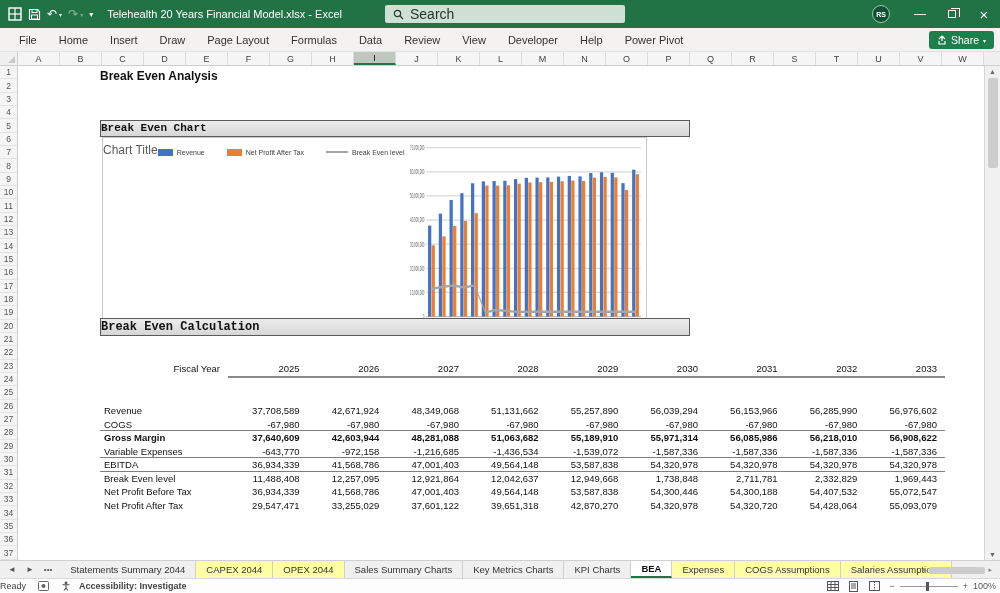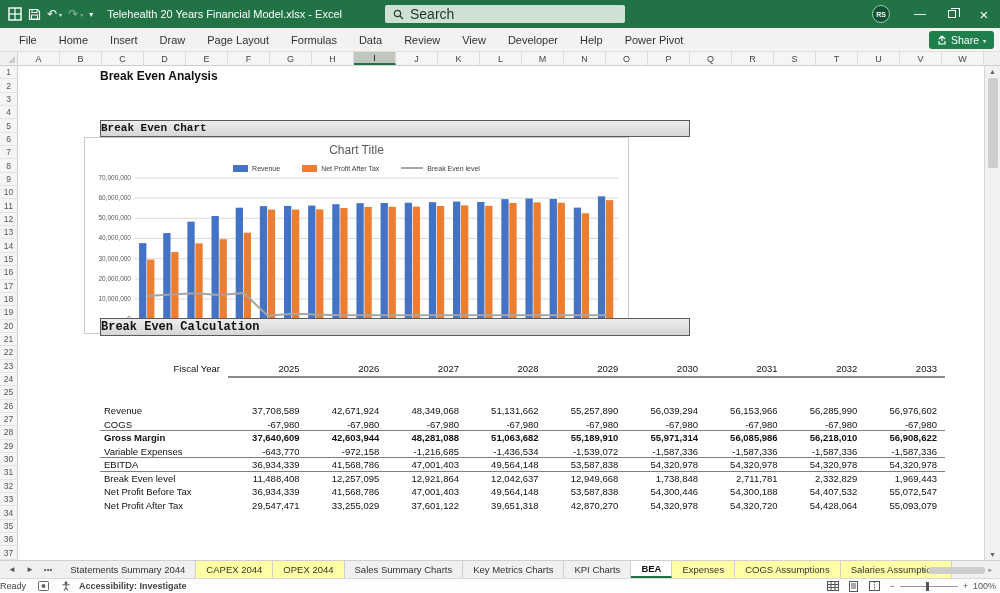--- a/index.html
+++ b/index.html
@@ -44,21 +44,21 @@
   .vthumb { width:10px; height:90px; background:#cdcdcd; border-radius:2px; margin-top:3px; }
   .varrow { padding-top:2px; }
   .varrow.bot { margin-top:auto; padding-bottom:2px; }
 
   .page-title { position:absolute; left:82px; top:3px; font-size:12px; font-weight:bold; color:#111; }
 
   .section-bar { position:absolute; left:82px; width:590px; background:linear-gradient(#ededed,#d6d6d6); border:1px solid #5a5a5a; text-align:left; font-weight:bold; color:#111;font-family:Liberation Mono, monospace; }
   .bar-chart-hdr { top:54px; height:17px; font-size:11px; line-height:15px; }
   .bar-calc-hdr { top:252px; height:18px; font-size:12px; line-height:16px; }
 
-  .chart-box { position:absolute; left:66px; top:71px; width:545px; height:197px; background:#fff; border:1px solid #c9c9c9; display:flex; flex-direction:column; padding-top:5px; }
+  .chart-box { position:absolute; left:84px; top:71px; width:545px; height:197px; background:#fff; border:1px solid #c9c9c9; display:flex; flex-direction:row; padding-top:5px; }
   .chart-title { text-align:center; font-size:12px; color:#595959; height:16px; }
   .legend { display:flex; justify-content:center; align-items:center; gap:22px; height:12px; margin-top:3px; }
   .legend-item { display:flex; align-items:center; gap:4px; font-size:7px; color:#404040; }
   .sw-bar { width:15px; height:7px; }
   .sw-line { width:22px; height:2px; }
   .plot { flex:1; width:543px; }
 
   
   .be-table { position:absolute; left:82px; top:296px; width:845px; display:grid; grid-template-columns:128px repeat(9,1fr); }
   .tc { font-size:9.5px; color:#111; height:13.5px; line-height:13.5px; text-align:right; padding-right:8px; white-space:nowrap; }

